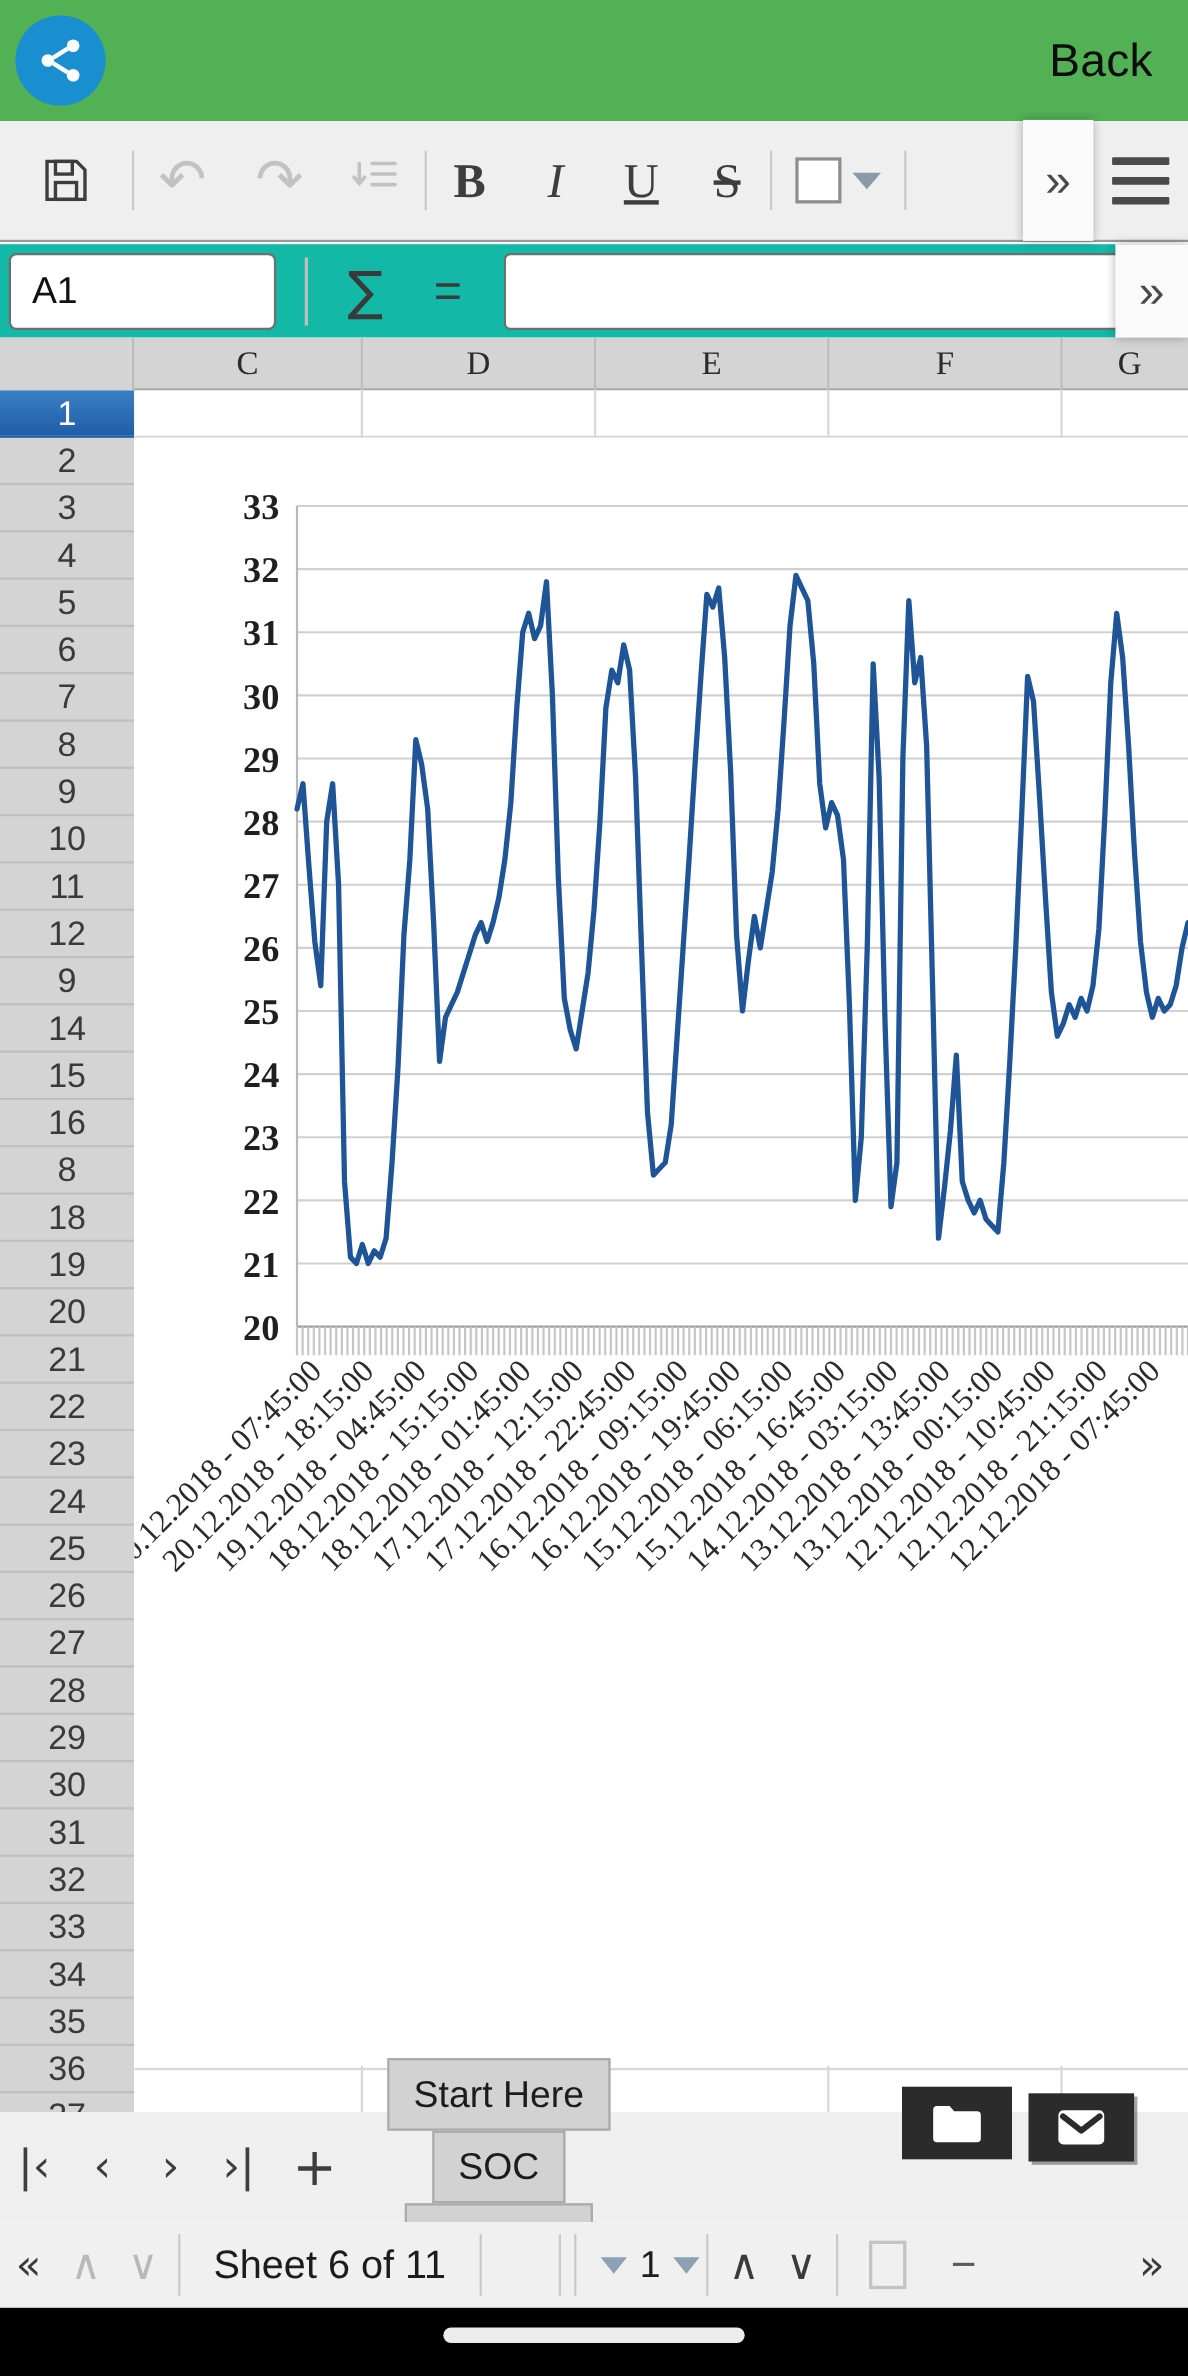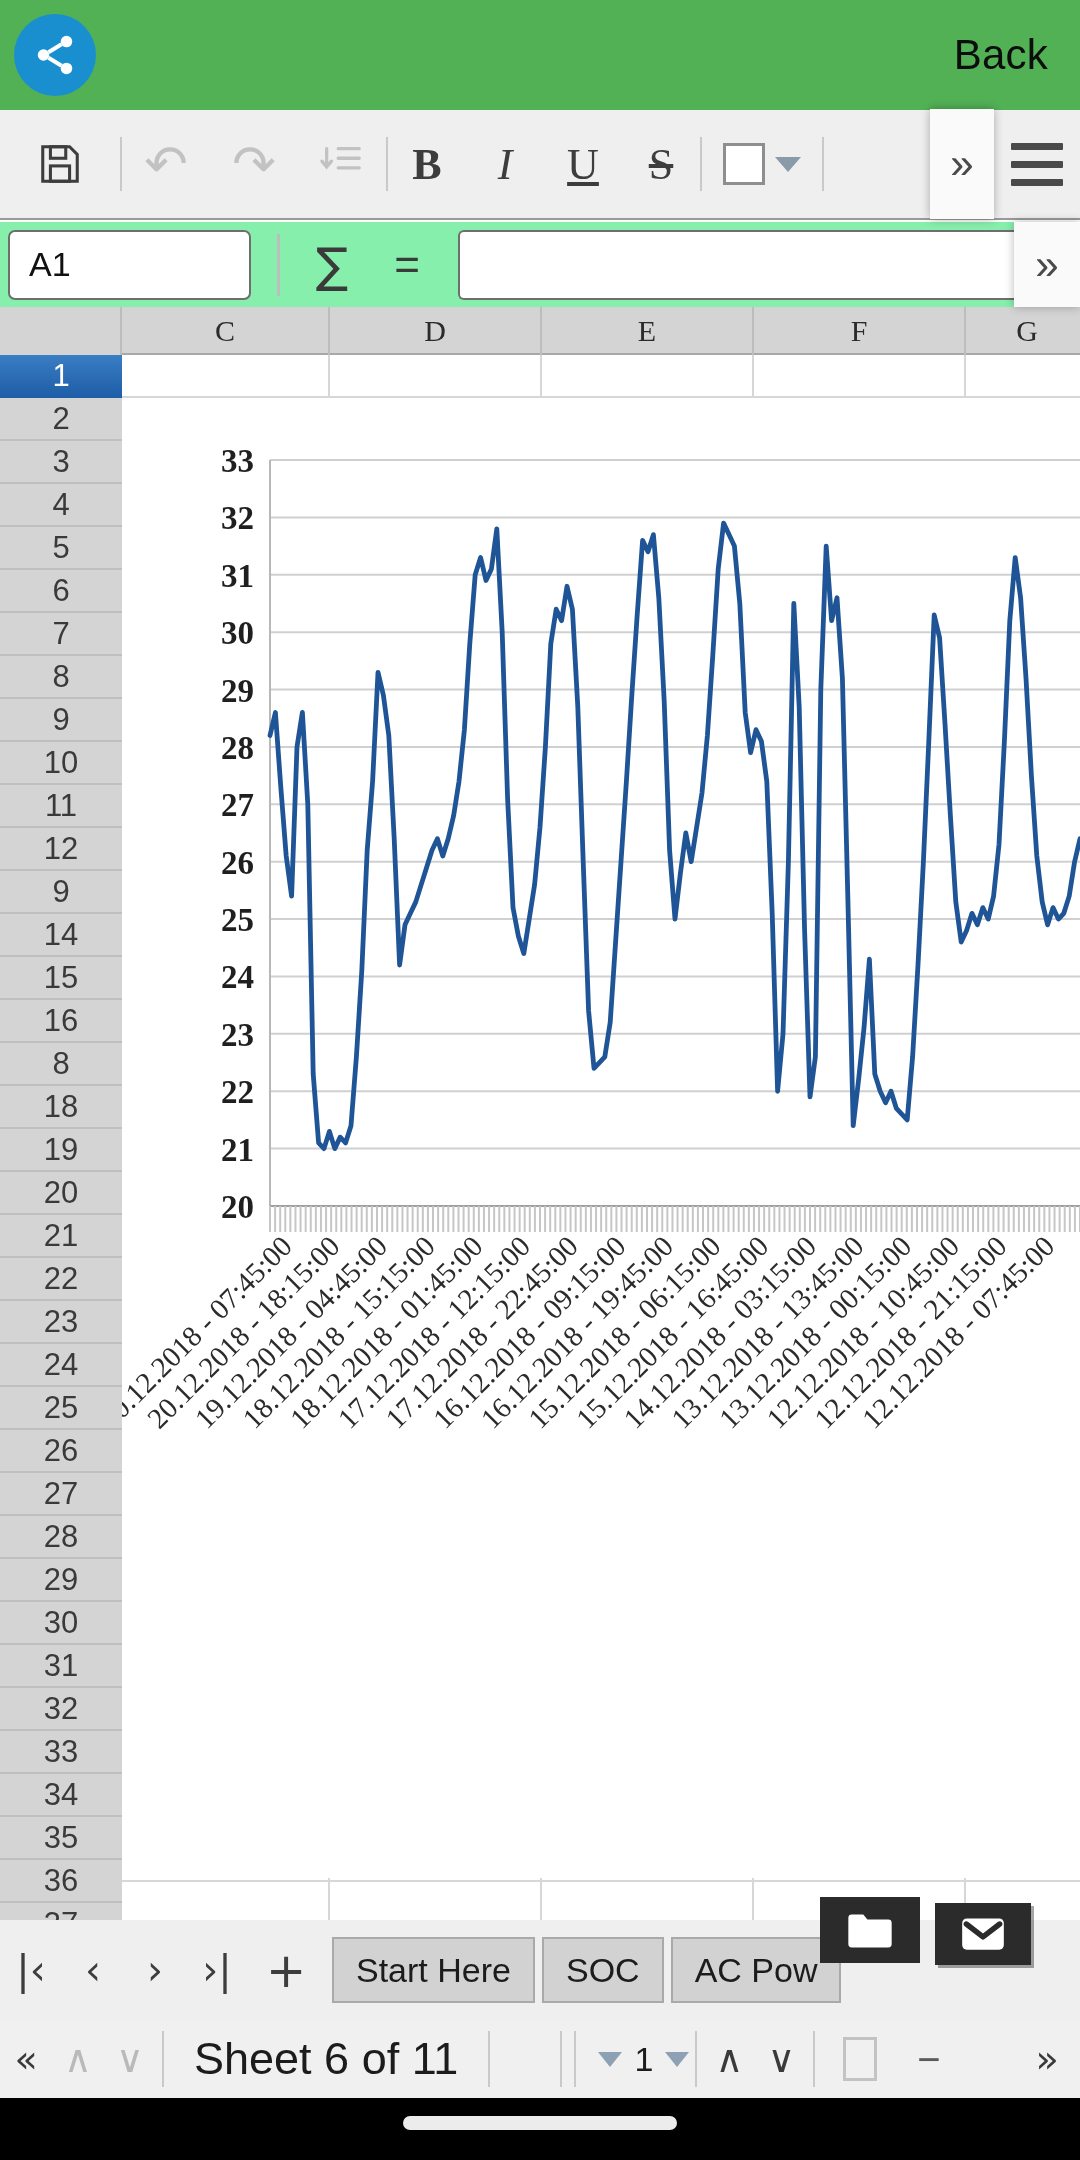--- a/index.html
+++ b/index.html
@@ -48,21 +48,21 @@
     display:flex;align-items:center;justify-content:center;
     font-size:42px;color:#4a4a4a;flex:none;z-index:4;
   }
   #hamburger{ width:86px;height:110px;display:flex;flex-direction:column;
     align-items:center;justify-content:center;gap:11px;flex:none;}
   #hamburger i{ display:block;width:52px;height:7px;background:#4a4a4a;border-radius:1px;}
 
   
   #formulabar{
     position:absolute;left:0;top:222px;width:1080px;height:85px;
-    background:#86efac; display:flex;align-items:center;gap:12px;
+    background:#14b8a6; display:flex;align-items:center;gap:12px;
   }
   #namebox{
     margin-left:8px;width:243px;height:70px;background:#fff;
     border:2px solid #6e6e6e;border-radius:7px;
     display:flex;align-items:center;padding-left:19px;
     font-size:34px;color:#111;
   }
   #fb-sep{width:3px;height:62px;background:#bdbdbd;margin-left:14px;}
   #sigma{font-size:48px;color:#3a3a3a;margin-left:24px;font-family:"DejaVu Sans",sans-serif;}
   #equals{font-size:44px;color:#3a3a3a;margin-left:34px;}
@@ -108,30 +108,30 @@
   
   #tabbar{ position:absolute;left:0;top:1920px;width:1080px;height:100px;
            background:#efefef;display:flex;align-items:center;}
   .navbtn{ width:62px;height:100px;display:flex;align-items:center;justify-content:center;
            font-size:40px;color:#3d3d3d;flex:none;font-family:"DejaVu Sans",sans-serif;}
   .navbtn.plus{font-size:48px;width:76px;}
   .stab{ height:66px;background:#d2d2d2;border:2px solid #a9a9a9;margin-right:7px;
          display:flex;align-items:center;justify-content:center;padding:0 22px;
          font-size:34px;color:#1c1c1c;flex:none;white-space:nowrap;}
   .stab.active{ background:#d2d2d2; }
-  #tabs-wrap{display:flex;align-items:center;margin-left:8px;overflow:hidden;}
+  #tabs-wrap{display:flex;align-items:center;margin-left:28px;overflow:hidden;flex-direction:column;}
 
   
   #statusbar{ position:absolute;left:0;top:2020px;width:1080px;height:78px;
               background:#f0f0f0;display:flex;align-items:center;}
   .sb-chev{ width:52px;height:78px;display:flex;align-items:center;justify-content:center;
             font-size:38px;color:#3a3a3a;flex:none;font-family:"DejaVu Sans",sans-serif;}
   .sb-chev.dim{color:#b9b9b9;}
   .sb-sep{width:2px;height:56px;background:#c9c9c9;flex:none;margin:0 6px;}
-  #sheetcount{font-size:45px;color:#1c1c1c;padding:0 24px;white-space:nowrap;}
+  #sheetcount{font-size:36px;color:#1c1c1c;padding:0 24px;white-space:nowrap;}
   .sb-caret{width:0;height:0;border-left:12px solid transparent;border-right:12px solid transparent;
             border-top:15px solid #8ea0b3;}
   #pagenum{font-size:34px;color:#1c1c1c;margin:0 12px;}
   #fitbox{width:34px;height:44px;border:3px solid #c3c3c3;position:relative;}
   #minus{font-size:40px;color:#5a5a5a;}
 
   
   #navbar{position:absolute;left:0;top:2098px;width:1080px;height:62px;background:#000;}
   #navpill{position:absolute;left:50%;transform:translateX(-50%);top:18px;
            width:274px;height:14px;border-radius:7px;background:#ececec;}

